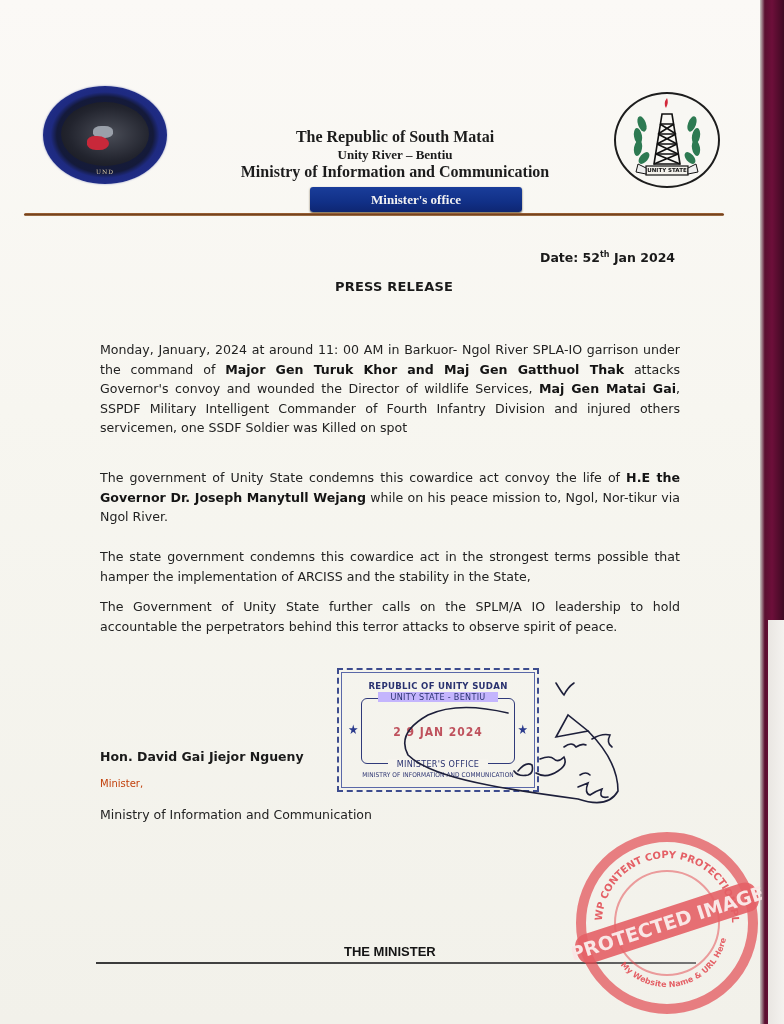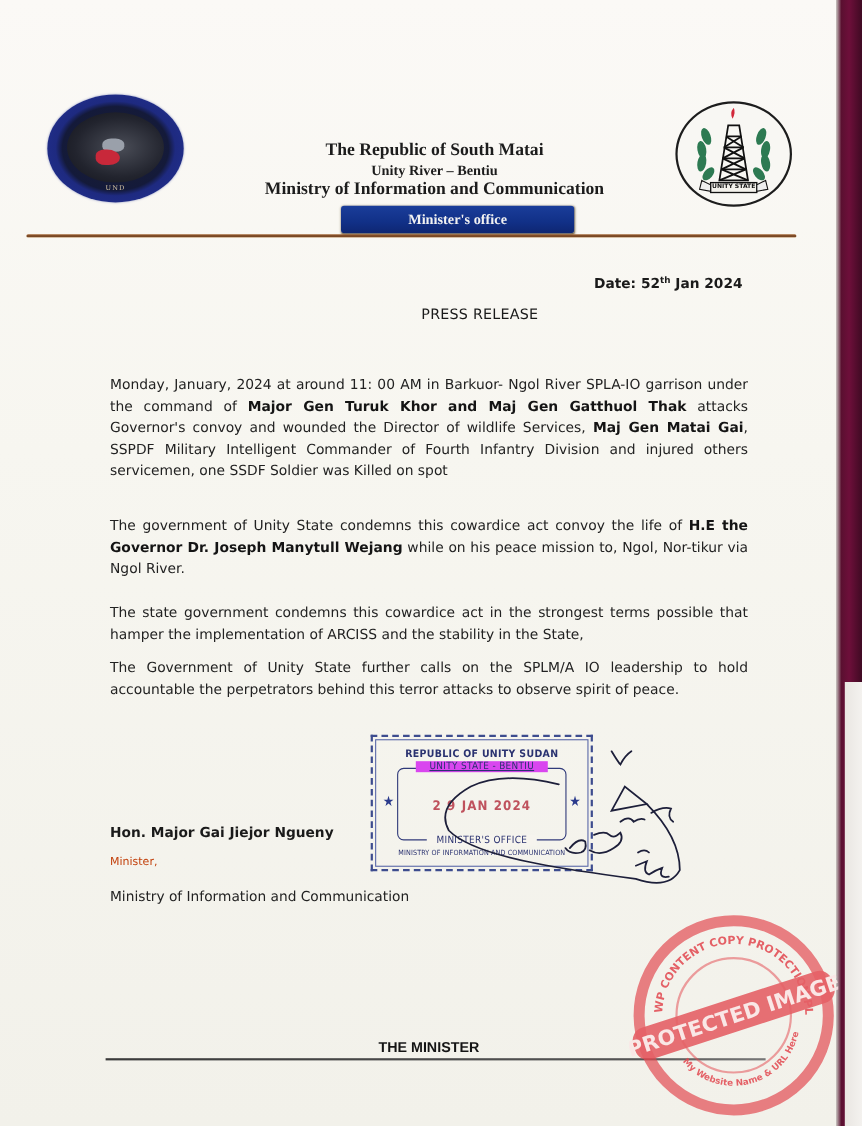--- a/index.html
+++ b/index.html
@@ -66,23 +66,22 @@
       position: absolute; left: 24px; top: 213px; width: 700px; height: 3px;
       background: linear-gradient(180deg, #a56b3c 0%, #6b3a1a 60%, #b98b5c 100%);
       border-radius: 2px;
     }
 
     .date {
       position: absolute; left: 540px; top: 250px; font-size: 12.5px; font-weight: bold; color: #1a1a1a;
     }
     .date sup { font-size: 8px; }
     .title {
-      position: absolute; left: 335px; top: 279px; font-size: 13px; font-weight: normal; color: #1a1a1a;
+      position: absolute; left: 335px; top: 279px; font-size: 13px; font-weight: bold; color: #1a1a1a;
       letter-spacing: 0.2px;
-      margin-left: 48px;
     }
 
     .para {
       position: absolute; left: 100px; width: 580px; font-size: 12.6px; line-height: 19.5px;
       text-align: justify; color: #222;
     }
     .para b { color: #141414; }
     .p1 { top: 340px; }
     .p2 { top: 468px; }
     .p3 { top: 547px; }
@@ -165,21 +164,21 @@
 
 <div class="para p1"><span>Monday, January, 2024 at around 11: 00 AM in Barkuor- Ngol River SPLA-IO garrison under the command of </span><b>Major Gen Turuk Khor and Maj Gen Gatthuol Thak</b><span> attacks Governor's convoy and wounded the Director of wildlife Services, </span><b>Maj Gen Matai Gai</b><span>, SSPDF Military Intelligent Commander of Fourth Infantry Division and injured others servicemen, one SSDF Soldier was Killed on spot</span></div>
 <div class="para p2"><span>The government of Unity State condemns this cowardice act convoy the life of </span><b>H.E the Governor Dr. Joseph Manytull Wejang</b><span> while on his peace mission to, Ngol, Nor-tikur via Ngol River.</span></div>
 <div class="tick">ˉ</div>
 <div class="para p3"><span>The state government condemns this cowardice act in the strongest terms possible that hamper the implementation of ARCISS and the stability in the State,</span></div>
 <div class="para p4"><span>The Government of Unity State further calls on the SPLM/A IO leadership to hold accountable the perpetrators behind this terror attacks to observe spirit of peace.</span></div>
 
 <div class="stamp">
   <div class="s1">REPUBLIC OF UNITY SUDAN</div>
   <div class="box"></div>
-  <div class="s2" style="background:#d946ef;width:120px;left:39px;text-decoration:underline;">UNITY STATE - BENTIU</div>
+  <div class="s2" style="background:#c4b5fd;width:120px;left:39px;">UNITY STATE - BENTIU</div>
   <div class="star" style="left:9px;">★</div>
   <div class="star" style="right:9px;">★</div>
   <div class="date-s">2 9 JAN 2024</div>
   <div class="s3" style="background:#f6f4ee;width:100px;left:49px;">MINISTER'S OFFICE</div>
   <div class="s4">MINISTRY OF INFORMATION AND COMMUNICATION</div>
 </div>
 
 <svg class="signature" width="260" height="140" viewBox="0 0 260 140">
   <g stroke="#1d1f3a" stroke-width="1.6" fill="none" stroke-linecap="round">
     <path d="M176 8 q6 10 8 12 q4 -8 10 -12"></path>
@@ -187,21 +186,21 @@
     <path d="M208 56 q30 30 30 60 q-10 18 -40 8 q-60 -8 -90 -14 q-62 -12 -80 -30 q-12 -22 20 -40 q30 -14 80 -2"></path>
     <path d="M160 84 q10 -4 14 0 q4 4 10 -2 q4 8 -6 14 q-12 8 -22 2"></path>
     <path d="M184 72 q8 -6 12 0 q6 -4 10 -2"></path>
     <path d="M200 100 q6 -4 10 0"></path>
     <path d="M198 112 l10 -4 q-4 10 2 12 q6 -4 12 -6 q-4 10 6 8"></path>
     <path d="M138 96 q8 -10 14 -6 q2 8 -4 10 q-10 2 -14 -4"></path>
     <path d="M212 64 q10 -6 18 -4 q-4 8 2 12"></path>
   </g>
 </svg>
 
-<div class="signer">Hon. Major Gai Jiejor Ngueny</div>
+<div class="signer">Hon. David Gai Jiejor Ngueny</div>
 <div class="signer-role">Minister,</div>
 <div class="signer-org">Ministry of Information and Communication</div>
 
 <div class="footer-title">THE MINISTER</div>
 <div class="rule-bottom"></div>
 
 <svg class="watermark" viewBox="0 0 190 190">
   <defs>
     <path id="arcTop" d="M30 95 a65 65 0 0 1 130 0"></path>
     <path id="arcBot" d="M36 110 a60 60 0 0 0 118 0"></path>

